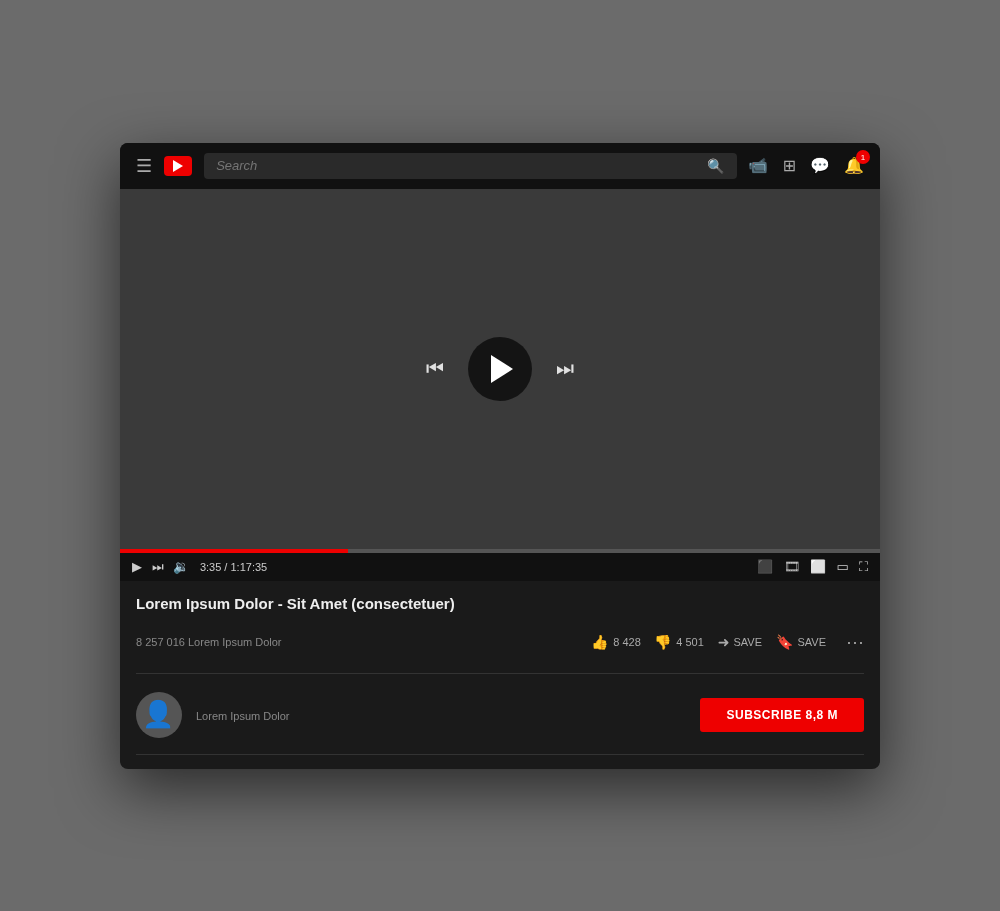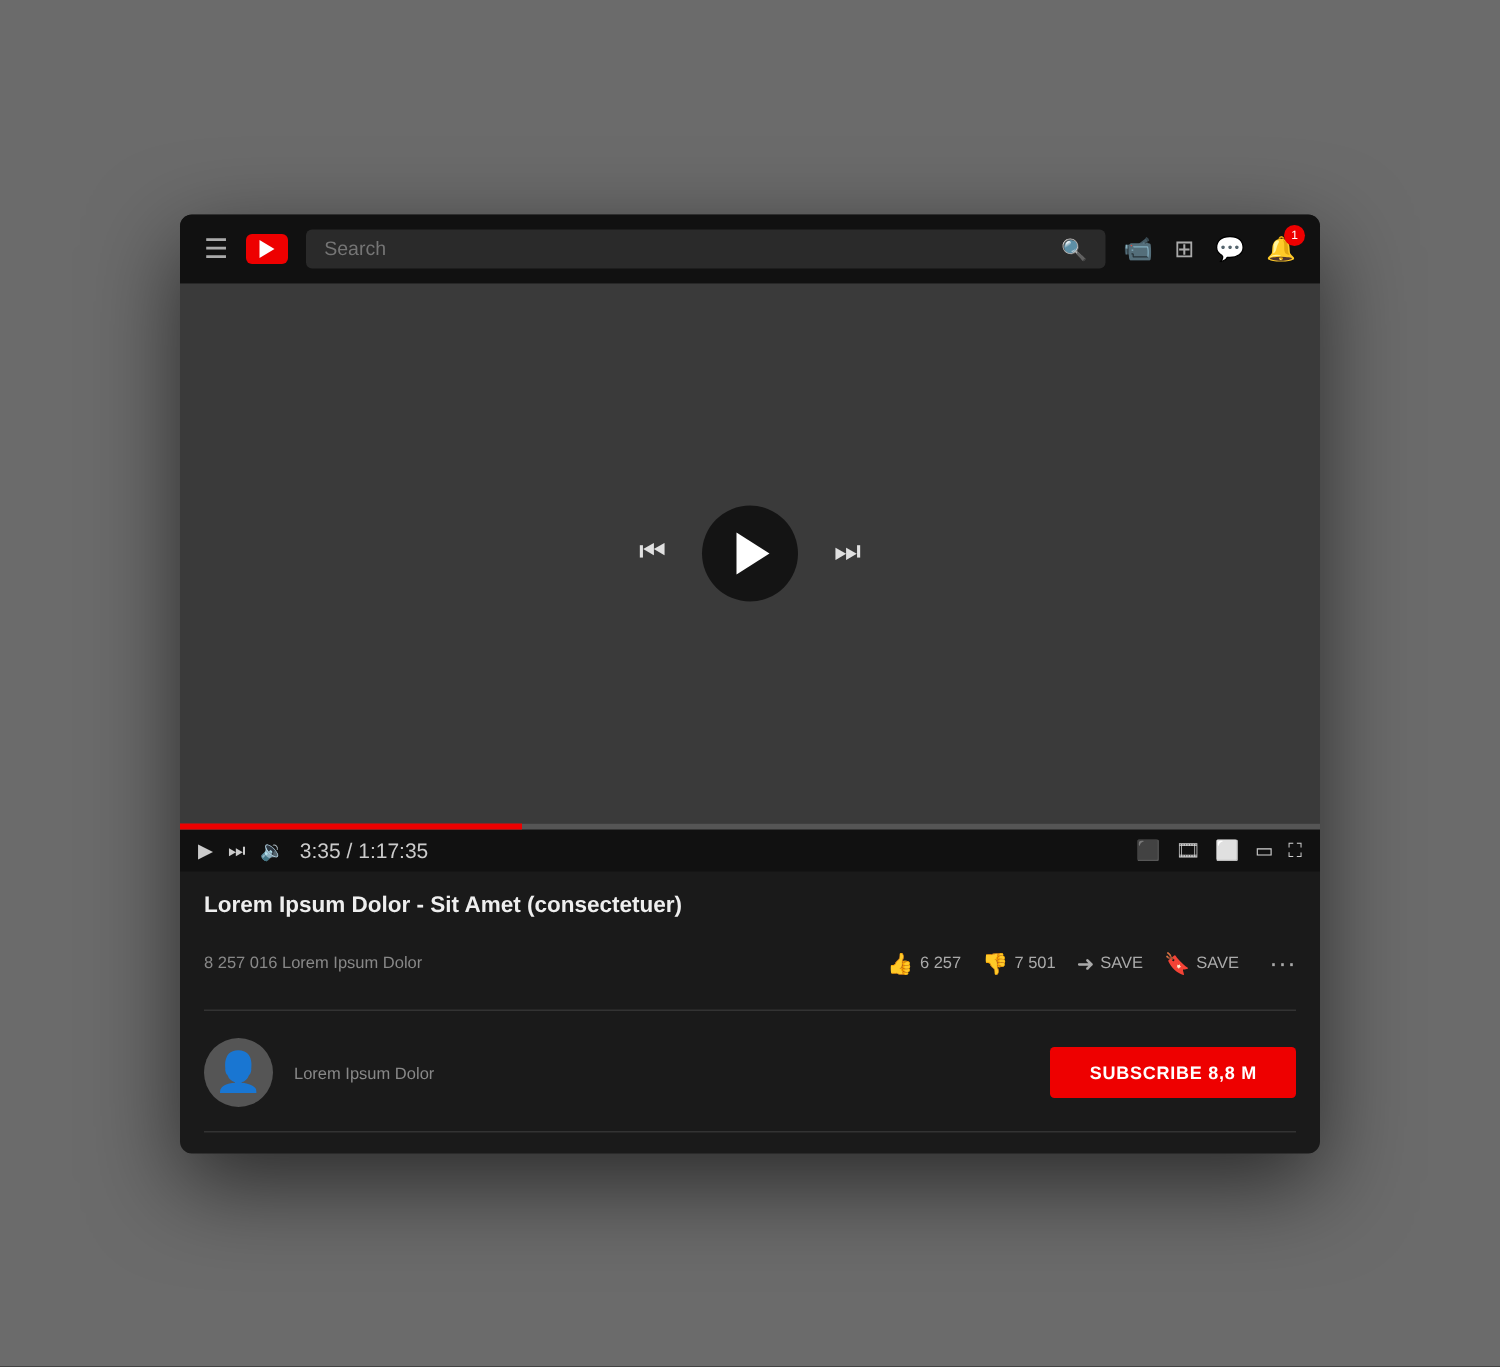--- a/index.html
+++ b/index.html
@@ -61,20 +61,21 @@
       padding: 5px 12px;
       gap: 8px;
     }
     .search-input {
       background: transparent;
       border: none;
       color: #7dd3fc;
       font-size: 13px;
       outline: none;
       flex: 1;
+      font-style: italic;
     }
     .search-btn {
       color: #888;
       cursor: pointer;
       font-size: 14px;
     }
     .navbar-right {
       display: flex;
       align-items: center;
       gap: 14px;
@@ -164,21 +165,21 @@
       gap: 10px;
       flex: 1;
     }
     .bc-icon {
       color: #ccc;
       font-size: 13px;
       cursor: pointer;
     }
     .time-display {
       color: #ccc;
-      font-size: 14px;
+      font-size: 11px;
       white-space: nowrap;
     }
     .bc-right {
       display: flex;
       align-items: center;
       gap: 10px;
     }
     
     .video-info {
       padding: 14px 16px 10px;
@@ -337,25 +338,25 @@
     </div>
   </div>
 
   <div class="video-info">
     <div class="video-title">Lorem Ipsum Dolor - Sit Amet (consectetuer)</div>
     <div class="video-meta-row">
       <span class="view-count">8 257 016 Lorem Ipsum Dolor</span>
       <div class="action-btns">
         <div class="action-btn">
           <span class="action-icon">👍</span>
-          <span>6 257</span>
+          <span>8 428</span>
         </div>
         <div class="action-btn">
           <span class="action-icon">👎</span>
-          <span>7 501</span>
+          <span>4 501</span>
         </div>
         <div class="action-btn">
           <span class="action-icon">➜</span>
           <span>SAVE</span>
         </div>
         <div class="action-btn">
           <span class="action-icon">🔖</span>
           <span>SAVE</span>
         </div>
         <span class="more-btn">···</span>

